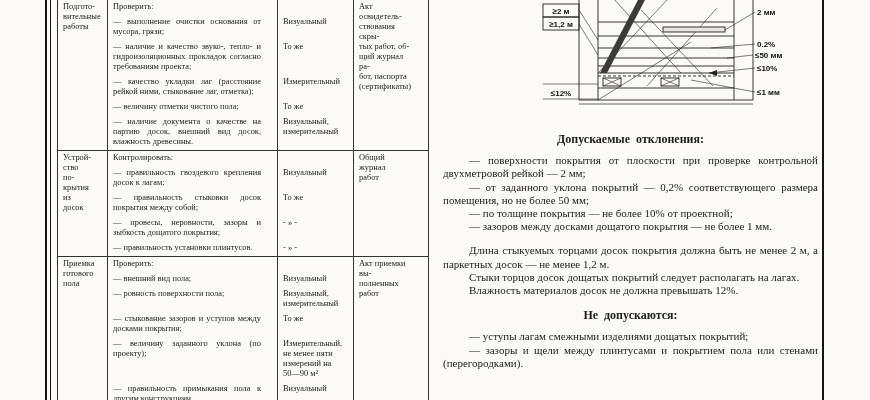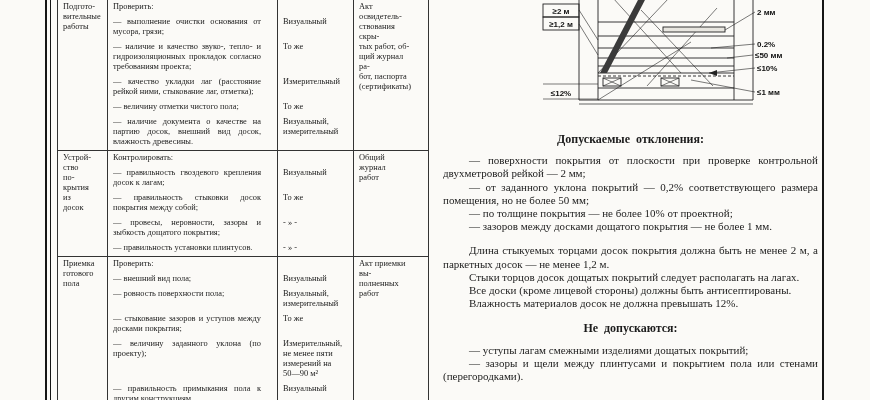--- a/index.html
+++ b/index.html
@@ -214,21 +214,20 @@
 
   <div class="heading">Допускаемые отклонения:</div>
   <p class="para">— поверхности покрытия от плоскости при проверке контрольной двухметровой рейкой — 2 мм;</p>
   <p class="para">— от заданного уклона покрытий — 0,2% соответствующего размера помещения, но не более 50 мм;</p>
   <p class="para">— по толщине покрытия — не более 10% от проектной;</p>
   <p class="para">— зазоров между досками дощатого покрытия — не более 1 мм.</p>
 
   <div class="notes">
     <p class="para">Длина стыкуемых торцами досок покрытия должна быть не менее 2 м, а паркетных досок — не менее 1,2 м.</p>
     <p class="para">Стыки торцов досок дощатых покрытий следует располагать на лагах.</p>
-    <p class="para">Все доски (кроме лицевой стороны) должны быть антисептированы.</p>
     <p class="para">Влажность материалов досок не должна превышать 12%.</p>
   </div>
 
   <div class="heading second">Не допускаются:</div>
   <p class="para">— уступы лагам смежными изделиями дощатых покрытий;</p>
   <p class="para">— зазоры и щели между плинтусами и покрытием пола или стенами (перегородками).</p>
 
 </div>
 
 </body></html>

